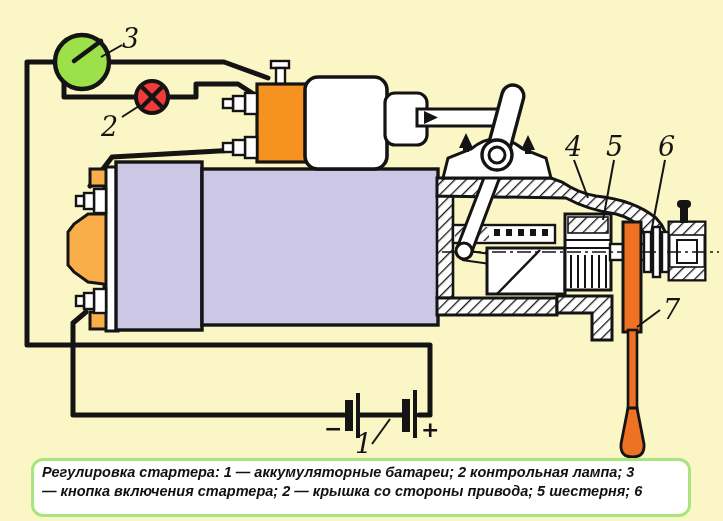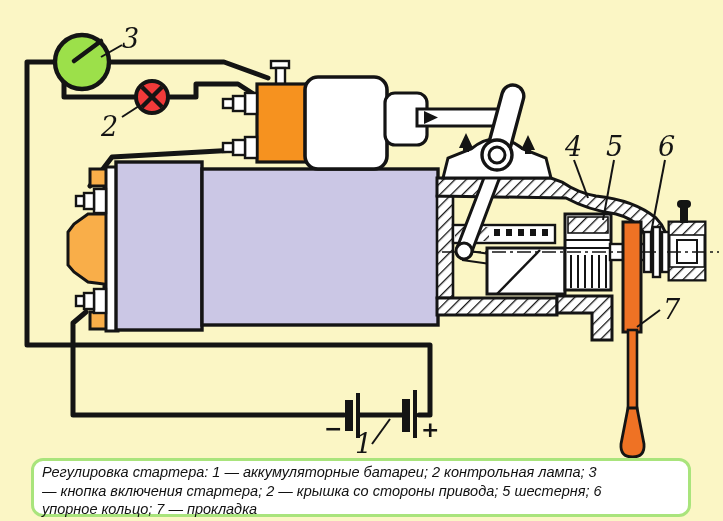--- a/index.html
+++ b/index.html
@@ -7,21 +7,21 @@
   .stage{position:relative;width:723px;height:521px;overflow:hidden;background:#FBF6C5;}
   svg{position:absolute;left:0;top:0;}
   .callout{font-family:"DejaVu Serif",serif;font-style:italic;font-size:27px;fill:#141414;}
   .sign{font-family:"DejaVu Sans",sans-serif;font-size:22px;font-weight:bold;fill:#141414;}
   .caption-box{
     position:absolute;left:31px;top:458px;width:660px;height:59px;
     box-sizing:border-box;background:#ffffff;border:3px solid #A9E47C;
     border-radius:12px;padding:2px 8px 0 8px;
   }
   .caption-line{
-    font-family:"Liberation Sans",sans-serif;font-style:italic;font-weight:normal;
+    font-family:"Liberation Sans",sans-serif;font-style:italic;font-weight:bold;
     font-size:14.5px;line-height:18.5px;color:#111;white-space:nowrap;
   }
 </style>
 </head>
 <body>
 
 <div class="stage">
 <svg width="723" height="521" viewBox="0 0 723 521">
   <defs>
     <pattern id="hatch" width="8" height="8" patternUnits="userSpaceOnUse" patternTransform="rotate(45)">
@@ -196,15 +196,14 @@
   <text x="355" y="453" class="callout">1</text>
   <text x="565" y="156" class="callout">4</text>
   <text x="606" y="156" class="callout">5</text>
   <text x="658" y="156" class="callout">6</text>
   <text x="663" y="319" class="callout">7</text>
 </svg>
 
   <div class="caption-box">
     <div class="caption-line">Регулировка стартера: 1 — аккумуляторные батареи; 2 контрольная лампа; 3</div>
     <div class="caption-line">— кнопка включения стартера; 2 — крышка со стороны привода; 5 шестерня; 6</div>
-    <div class="caption-line">упорное кольцо; 7 — прокладка</div>
   </div>
 </div>
 
 </body></html>

